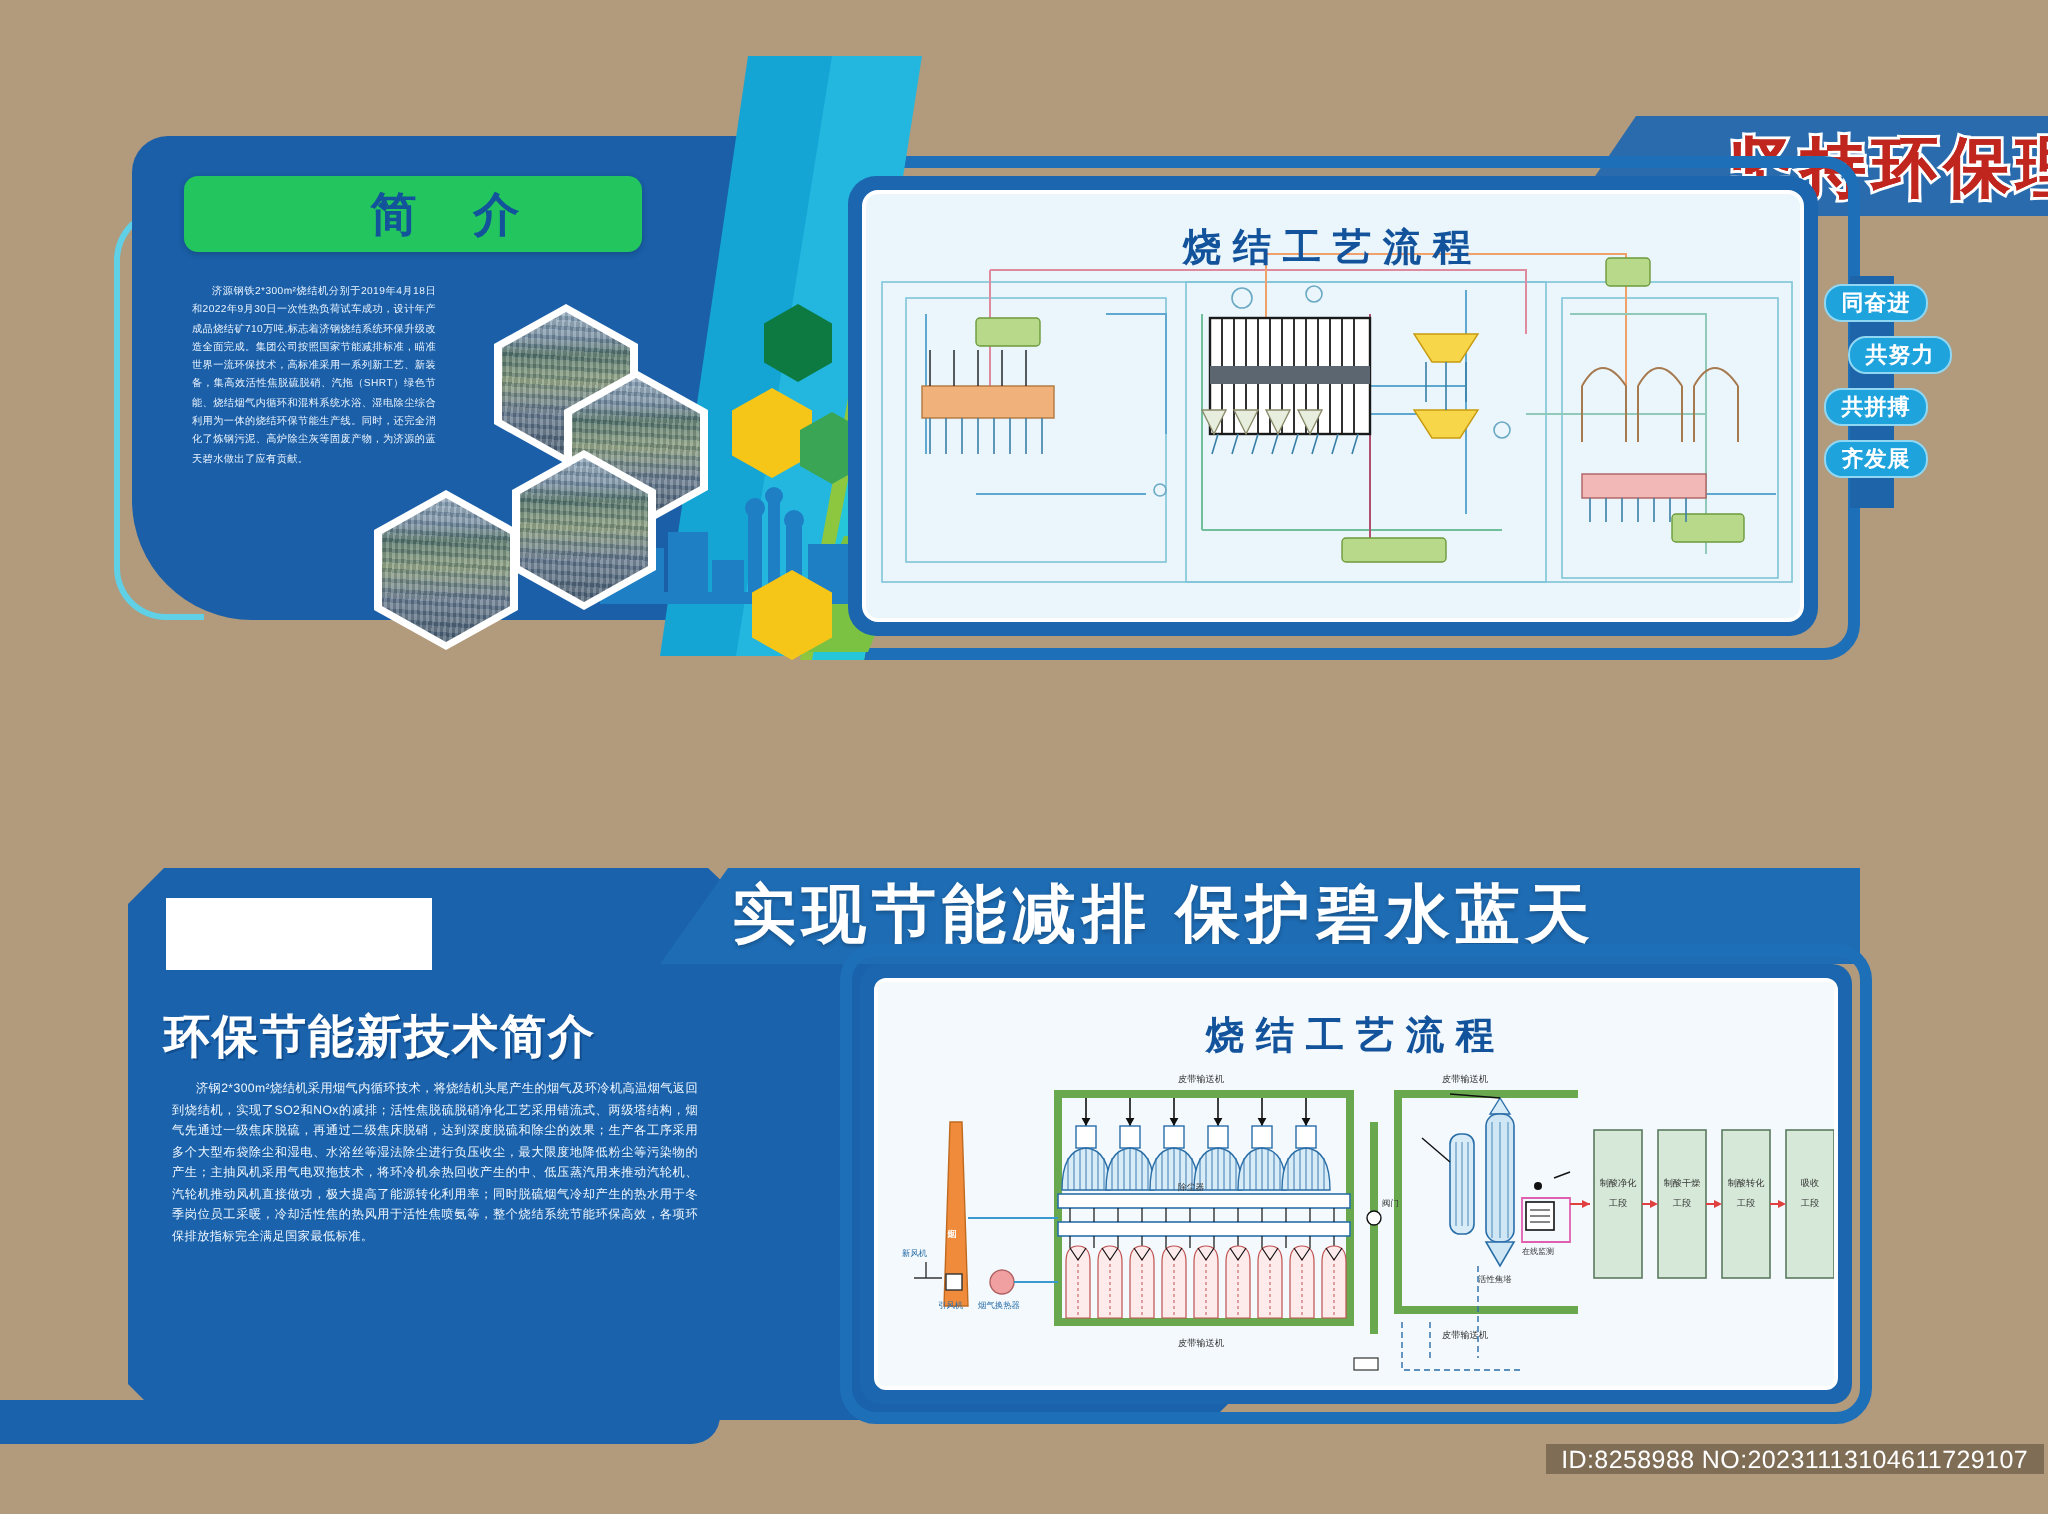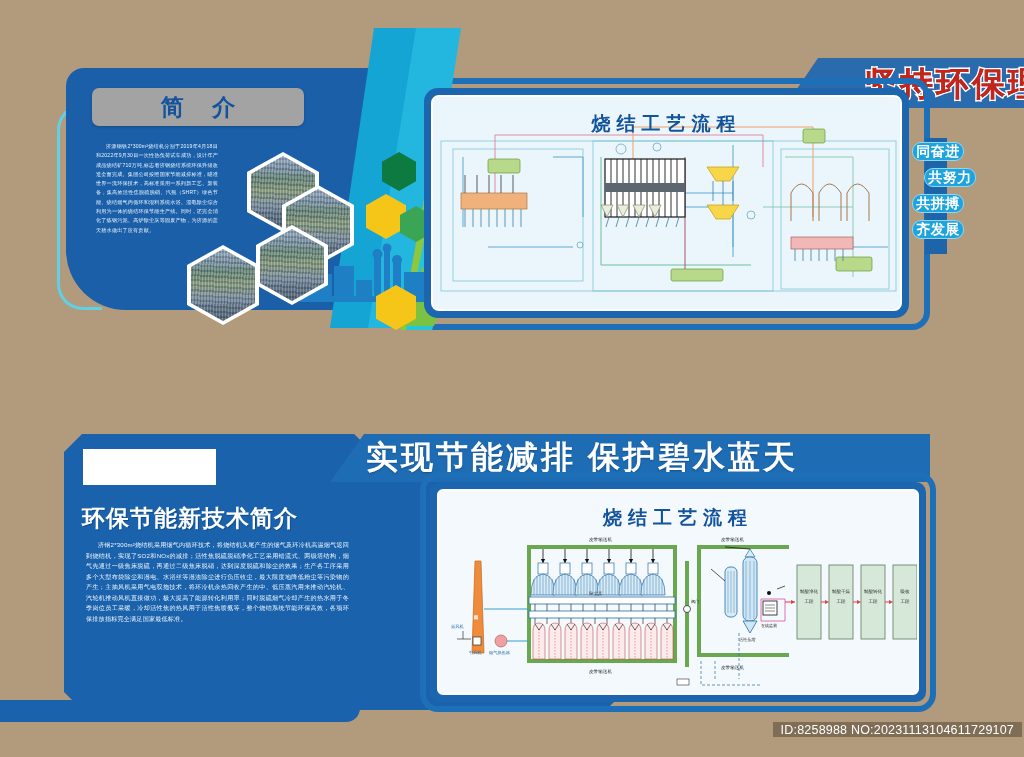--- a/index.html
+++ b/index.html
@@ -43,25 +43,26 @@
     position:absolute;left:66px;top:68px;width:360px;height:242px;
     background:#1a5fa8;border-radius:18px 18px 18px 60px;
     overflow:hidden;
   }
   .left-card-outline{
     position:absolute;left:57px;top:104px;width:42px;height:200px;
     border:3px solid #5fd0e6;border-right:none;
     border-radius:26px 0 0 26px;
   }
   .intro-box{
-    position:absolute;left:92px;top:88px;width:212px;height:38px;
-    background:#a3a3a3;border-radius:7px;
+    position:absolute;left:92px;top:88px;width:197px;height:38px;
+    background:#22c55e;border-radius:7px;
     display:flex;align-items:center;justify-content:center;
     box-shadow:0 1px 3px rgba(0,0,0,.2);
     z-index:6;
+    padding-left:32px;
   }
   .intro-box span{
     font-size:23px;font-weight:bold;color:#12539b;letter-spacing:11px;
     text-indent:11px;
   }
   .intro-text{
     position:absolute;left:96px;top:142px;width:122px;
     font-size:5.1px;line-height:9.3px;color:#eaf4ff;
     text-align:justify;text-indent:10px;z-index:6;
     letter-spacing:.2px;
@@ -122,21 +123,21 @@
     border:6px solid #1d6fb8;border-radius:18px;box-sizing:border-box;
   }
 
   
   .slogan-strip{
     position:absolute;left:925px;top:138px;width:22px;height:116px;background:#1e64a8;
   }
   .slogan{
     position:absolute;left:912px;width:50px;height:17px;
     background:#1fa3dd;border:1px solid #8fd7f2;border-radius:9px;
-    color:#fff;font-size:14px;font-weight:bold;
+    color:#fff;font-size:11px;font-weight:bold;
     display:flex;align-items:center;justify-content:center;letter-spacing:.5px;font-family:Liberation Mono, monospace;
   }
 
   
   .bot-blue{
     position:absolute;left:64px;top:434px;width:560px;height:276px;
     background:#1a62ab;
     clip-path:polygon(0 18px, 18px 0, 290px 0, 330px 38px, 560px 38px, 560px 258px, 542px 276px, 18px 276px, 0 258px);
   }
   .bot-head-bar{

